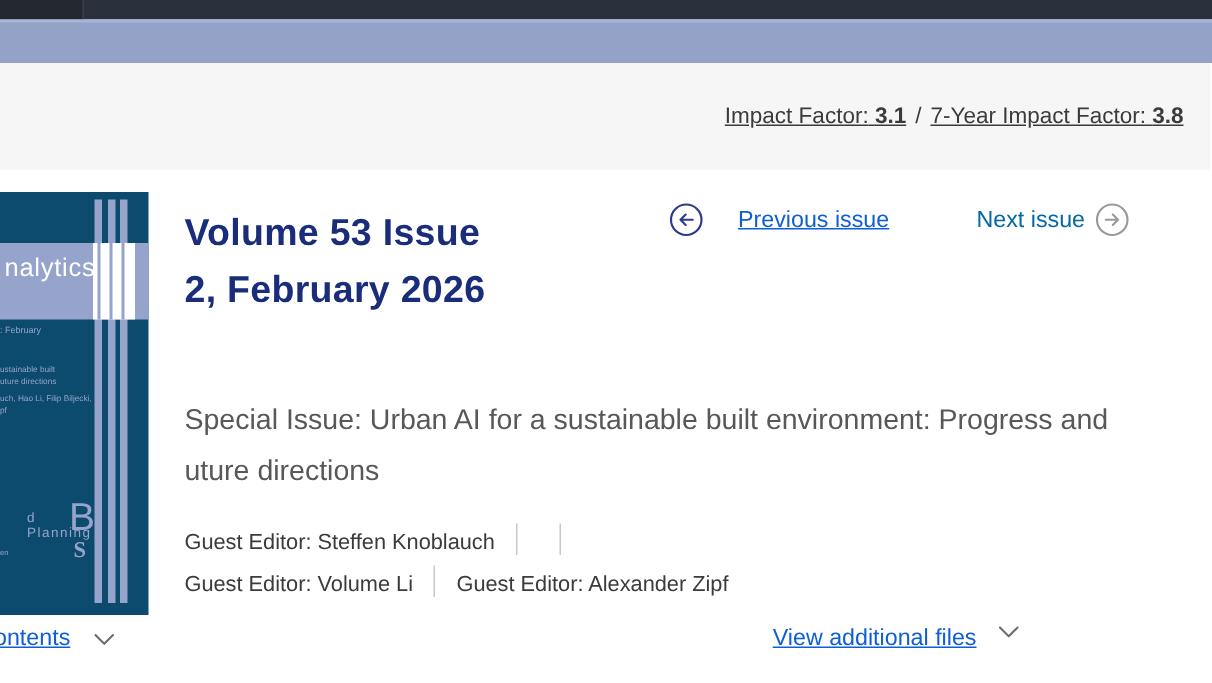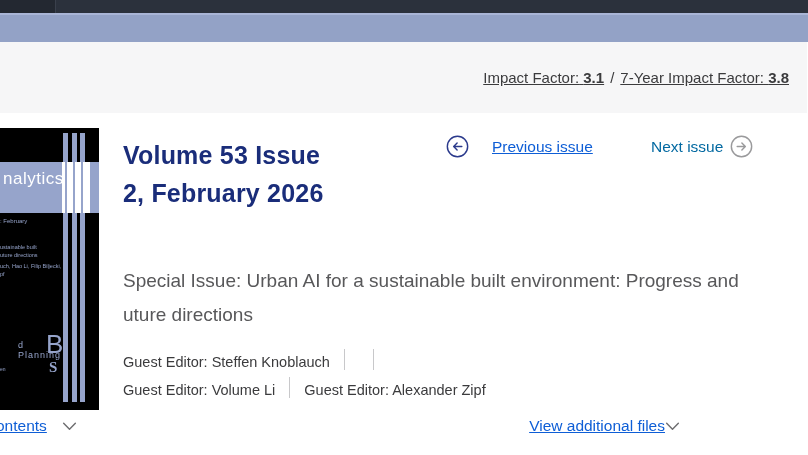--- a/index.html
+++ b/index.html
@@ -14,21 +14,21 @@
   .brandbar { position: absolute; top: 13px; left: 0; width: 808px; height: 29px; background: #93a2c6; border-top: 2px solid #a9b5d6; }
 
   
   .metrics-band { position: absolute; top: 42px; left: 0; width: 807px; height: 71px; background: #f6f6f7; }
   .metrics-inner { position: absolute; top: 0; right: 18px; height: 71px; display: flex; align-items: center; gap: 6px; font-size: 15px; color: #3b3b3d; }
   .metrics-inner a { color: #3b3b3d; text-decoration: underline; cursor: pointer; }
   .metrics-inner .val { font-weight: bold; }
   .metrics-sep { text-decoration: none; }
 
   
-  .cover { position: absolute; left: 0; top: 128px; width: 99px; height: 282px; background: #000000; }
+  .cover { position: absolute; left: 0; top: 128px; width: 99px; height: 282px; background: #0c4a6e; }
   .cover .stripe { position: absolute; top: 5px; height: 269px; width: 5px; background: #96a4cb; }
   .stripe.s1 { left: 63px; } .stripe.s2 { left: 72px; } .stripe.s3 { left: 80px; }
   .cover-band { position: absolute; left: 0; top: 34px; width: 99px; height: 51px; background: #96a4cb; }
   .cover-band .masthead { position: absolute; left: 3px; top: 7px; color: #ffffff; font-size: 17px; letter-spacing: 0.5px; }
   .band-window { position: absolute; left: 62px; top: 0; width: 28px; height: 51px; background: #ffffff; }
   .band-window .thin { position: absolute; top: 0; width: 2px; height: 51px; background: #96a4cb; }
   .thin.t1 { left: 3px; } .thin.t2 { left: 11px; } .thin.t3 { left: 19px; }
   .cover-date { position: absolute; left: 0; top: 90px; font-size: 6px; color: #96a4cb; }
   .cover-lines { position: absolute; left: 0; top: 115px; font-size: 5.5px; line-height: 8px; color: #96a4cb; }
   .cover-lines .gap { height: 3px; }
@@ -54,21 +54,21 @@
 
   
   .editors { position: absolute; left: 123px; top: 342px; width: 650px; font-size: 14.5px; color: #3b3b3d; }
   .editors .row { display: flex; align-items: flex-end; height: 28px; }
   .editors .sep { width: 1px; height: 21px; background: #c8c8ca; margin: 0 14px; }
 
   
   .bottom-links { position: absolute; left: 0; top: 417px; width: 736px; height: 30px; }
   .contents-link { position: absolute; left: -4px; top: 0; display: flex; align-items: center; gap: 15px; cursor: pointer; }
   .contents-link .label { font-size: 15.5px; color: #0e5ed6; text-decoration: underline; }
-  .addfiles-link { position: absolute; right: 56px; top: 0; display: flex; align-items: center; cursor: pointer; }
+  .addfiles-link { position: absolute; right: 56px; top: 0; display: flex; align-items: flex-start; gap: 14px; cursor: pointer; }
   .addfiles-link .label { font-size: 15.5px; color: #0e5ed6; text-decoration: underline; }
   .chevron { color: #6e6e70; }
   .chevron svg { display: block; }
 </style>
 </head>
 <body>
 
 <div class="page">
 
   <div class="topbar">

